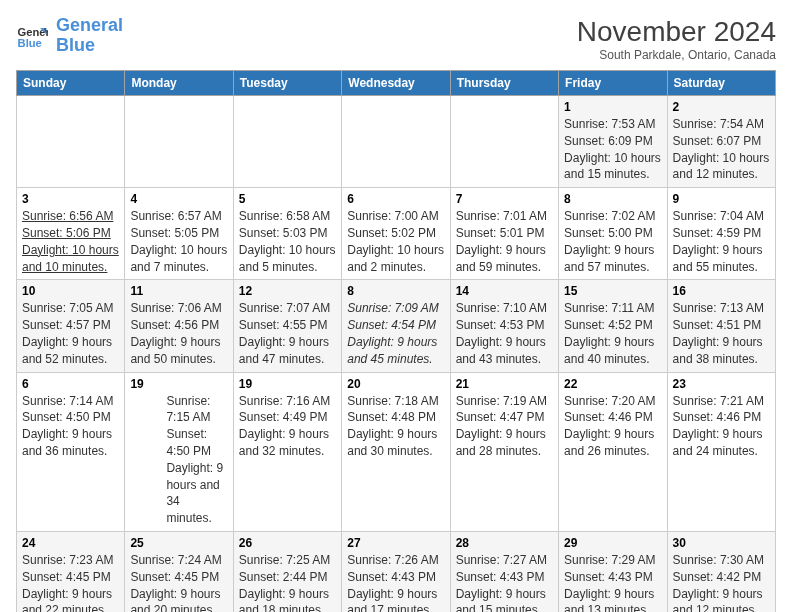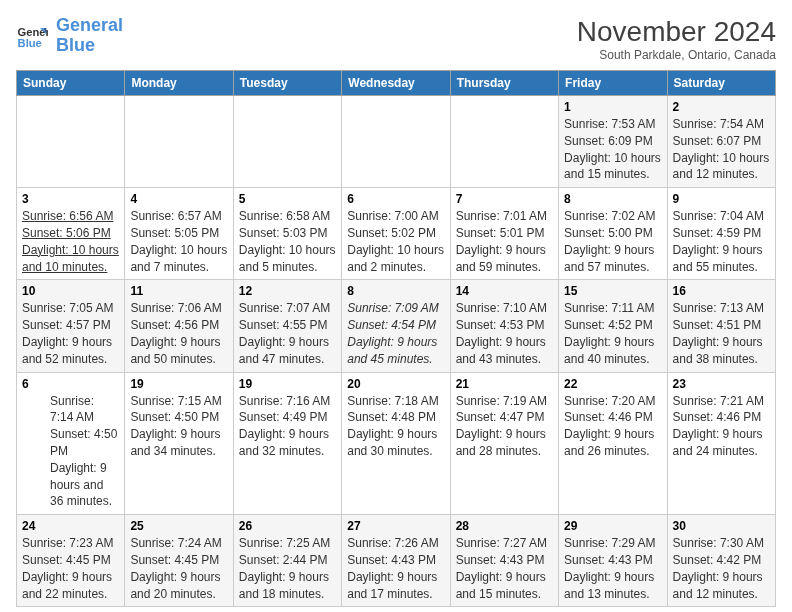--- a/index.html
+++ b/index.html
@@ -224,27 +224,27 @@
         <td>
           <span class="day-num">16</span>
           <div class="day-info" style="white-space: pre-line;">Sunrise: 7:13 AM
 Sunset: 4:51 PM
 Daylight: 9 hours and 38 minutes.</div>
         </td>
       </tr>
       <tr>
         <td>
           <span class="day-num">6</span>
-          <div class="day-info" style="white-space: pre-line; margin-left: 28px;">Sunrise: 7:14 AM
+          <div class="day-info" style="white-space: pre-line;">Sunrise: 7:14 AM
 Sunset: 4:50 PM
 Daylight: 9 hours and 36 minutes.</div>
         </td>
         <td>
           <span class="day-num">19</span>
-          <div class="day-info" style="white-space: pre-line;">Sunrise: 7:15 AM
+          <div class="day-info" style="white-space: pre-line; margin-left: 36px;">Sunrise: 7:15 AM
 Sunset: 4:50 PM
 Daylight: 9 hours and 34 minutes.</div>
         </td>
         <td>
           <span class="day-num">19</span>
           <div class="day-info" style="white-space: pre-line;">Sunrise: 7:16 AM
 Sunset: 4:49 PM
 Daylight: 9 hours and 32 minutes.</div>
         </td>
         <td>

